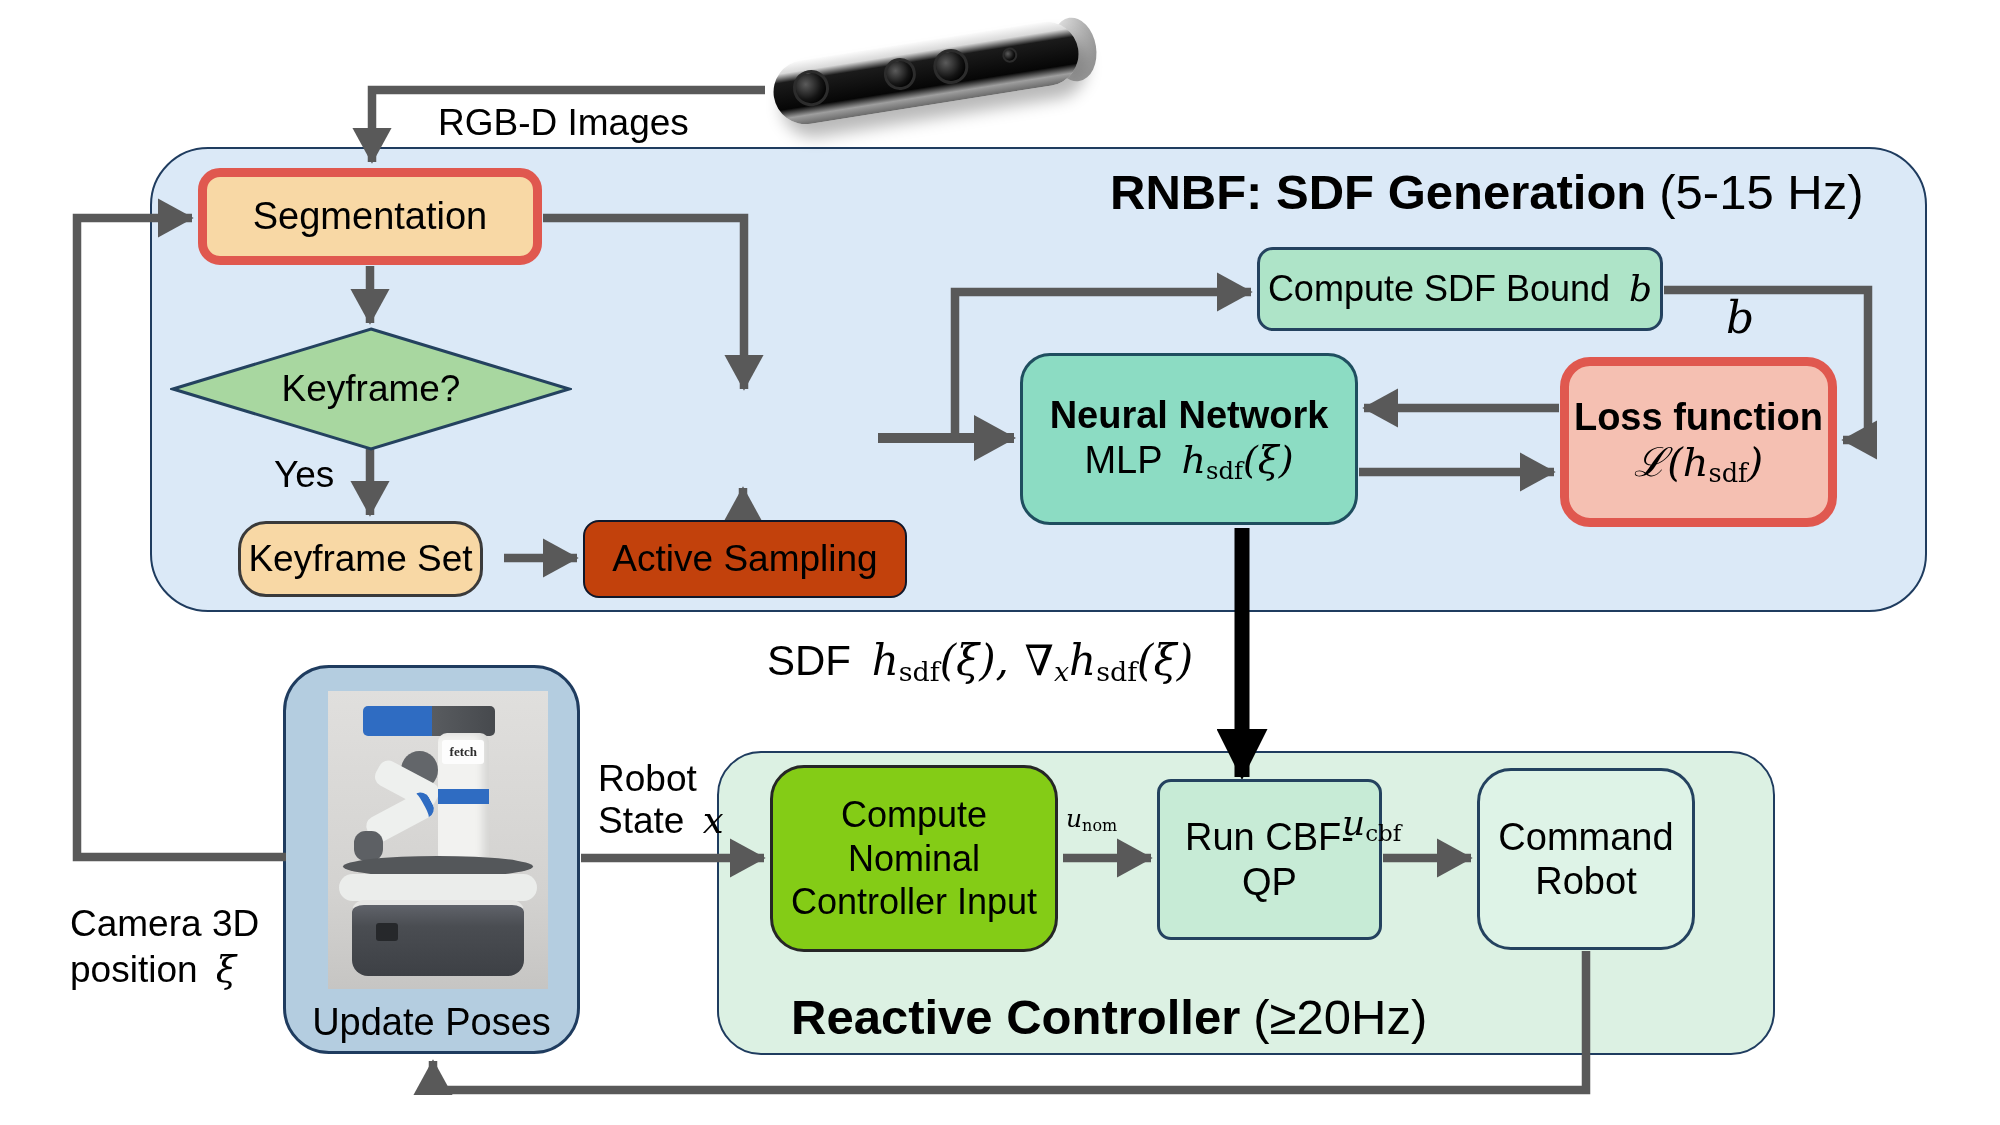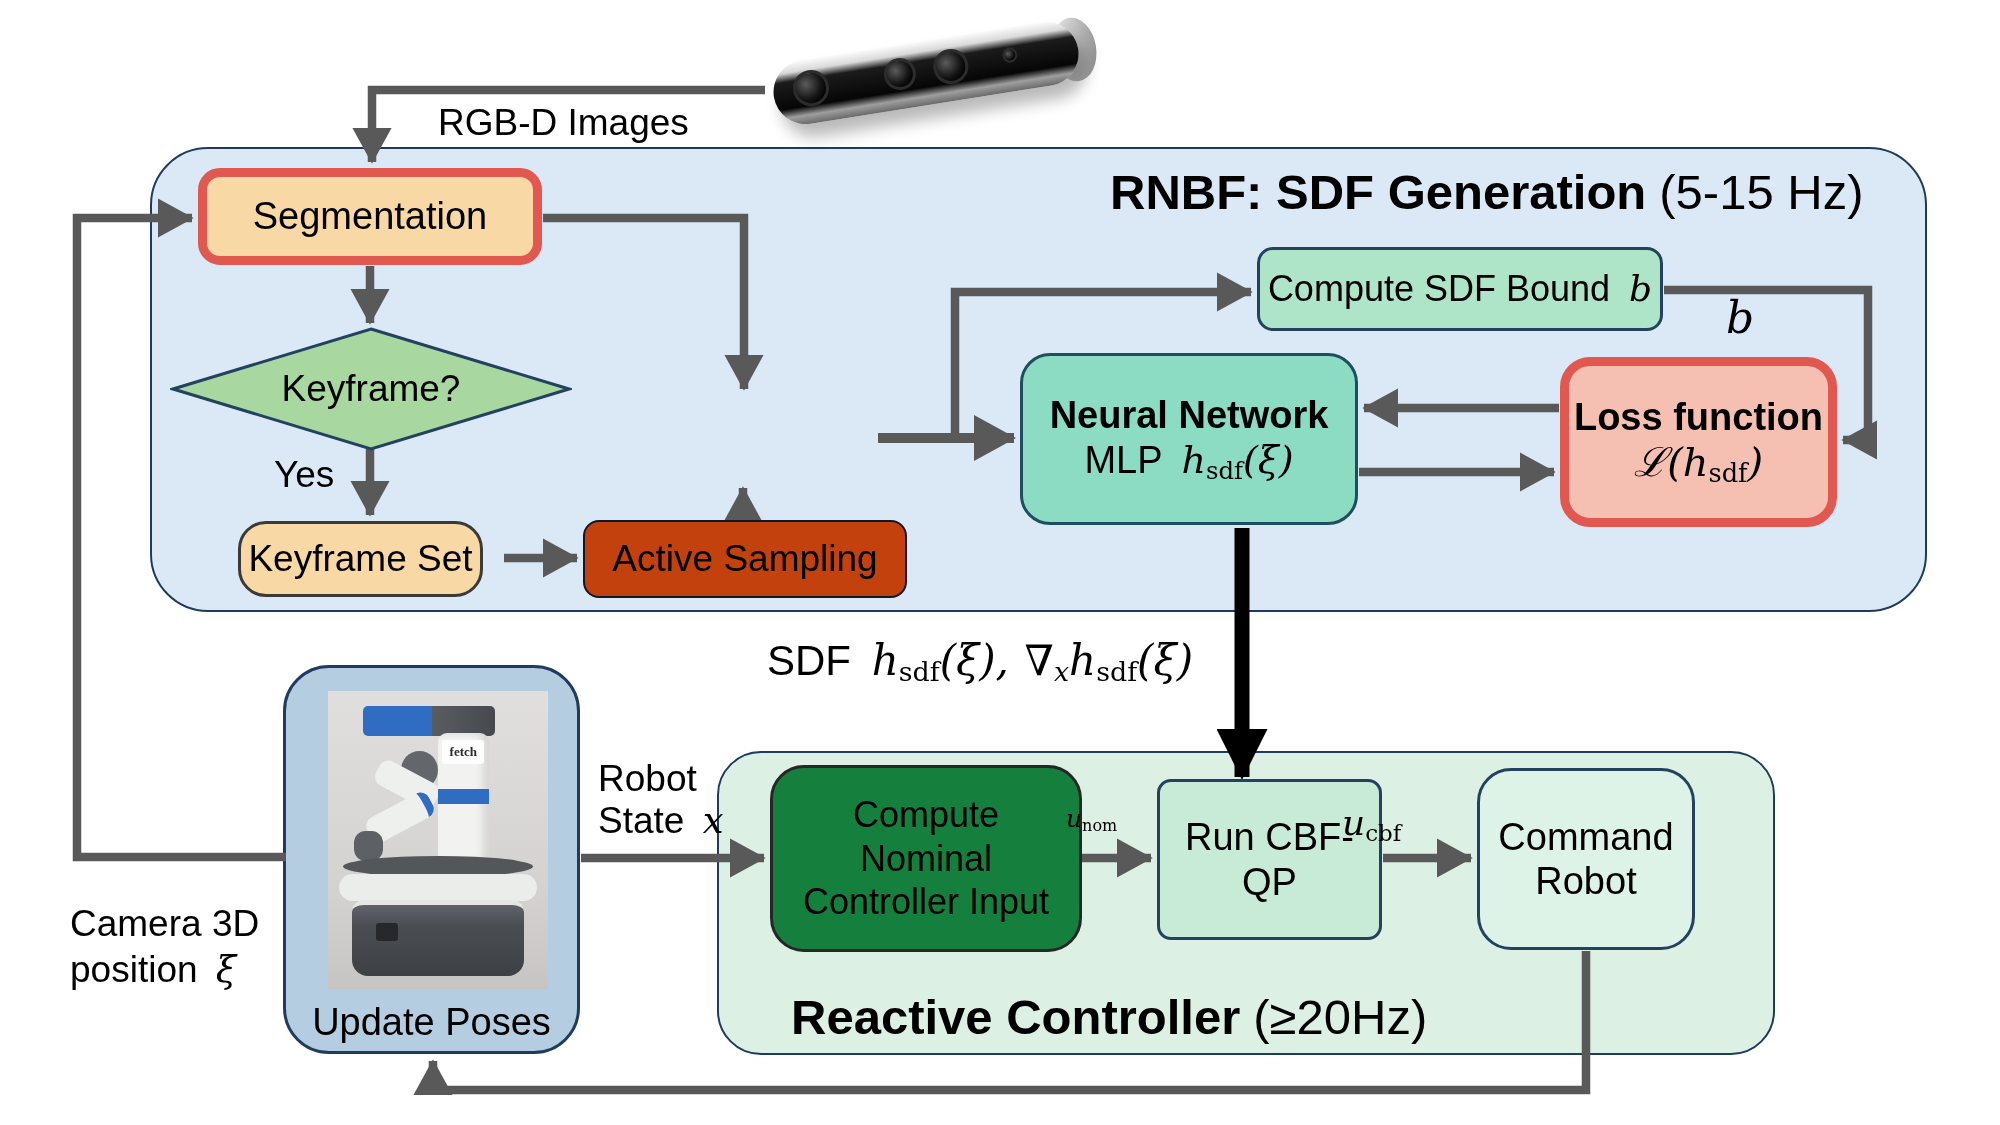--- a/index.html
+++ b/index.html
@@ -38,21 +38,21 @@
   .rc-module{left:717px;top:751px;width:1058px;height:304px;border-radius:44px;background:#dcf1e3;z-index:1;}
   .rc-title{position:absolute;left:72px;top:236px;font-size:49px;white-space:nowrap;}
 
   .seg{left:198px;top:168px;width:344px;height:97px;background:#f8d8a5;border:9px solid #e0584f;border-radius:22px;font-size:38px;z-index:5;}
   .kfset{left:238px;top:521px;width:245px;height:76px;background:#f8d8a5;border:3px solid #3a3a3a;border-radius:28px;font-size:37px;z-index:5;}
   .asamp{left:583px;top:520px;width:324px;height:78px;background:#c2410c;border:2px solid #0f172a;border-radius:16px;font-size:37px;z-index:5;}
   .pbatch{left:608px;top:395px;width:269px;height:87px;background:#c6daf0;border:3px solid #24425f;border-radius:16px;font-size:37px;z-index:5;}
   .csb{left:1257px;top:247px;width:406px;height:84px;background:#aee4c8;border:3px solid #24425f;border-radius:16px;font-size:36px;z-index:5;}
   .nn{left:1020px;top:353px;width:338px;height:172px;background:#8cdcc3;border:3px solid #1f4e5f;border-radius:30px;font-size:38px;z-index:5;}
   .loss{left:1560px;top:357px;width:277px;height:170px;background:#f5c0b2;border:9px solid #e0584f;border-radius:30px;font-size:38px;z-index:5;}
-  .cnom{left:770px;top:765px;width:312px;height:187px;background:#15803d;border:3px solid #262626;border-radius:34px;font-size:36px;line-height:1.22;z-index:5;}
+  .cnom{left:770px;top:765px;width:288px;height:187px;background:#84cc16;border:3px solid #262626;border-radius:34px;font-size:36px;line-height:1.22;z-index:5;}
   .rcbf{left:1157px;top:779px;width:225px;height:161px;background:#c7ebd6;border:3px solid #24425f;border-radius:14px;font-size:38px;z-index:5;}
   .cmdr{left:1477px;top:768px;width:218px;height:182px;background:#def3e7;border:3px solid #24425f;border-radius:34px;font-size:38px;z-index:5;}
 
   .diamond-wrap{left:170px;top:326px;width:402px;height:126px;z-index:5;}
   .diamond-lbl{position:absolute;left:0;top:0;width:100%;height:100%;display:flex;align-items:center;justify-content:center;font-size:37px;}
 
   
   .robot-module{left:283px;top:665px;width:297px;height:389px;border-radius:46px;background:#b4cde0;border-width:3px;z-index:2;}
   .photo{position:absolute;left:42px;top:23px;width:220px;height:298px;
     background:linear-gradient(180deg,#e0dfdd 0%,#d3d2d0 68%,#c6c5c3 100%);overflow:hidden;}

